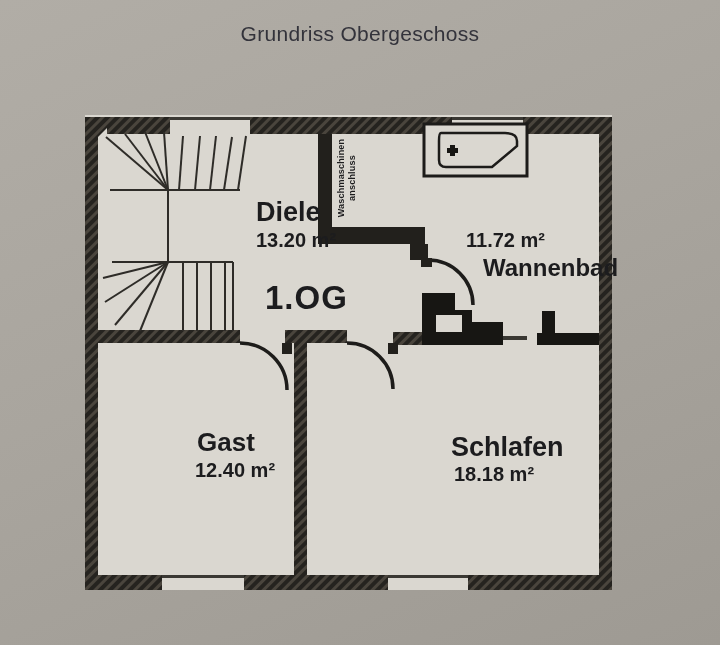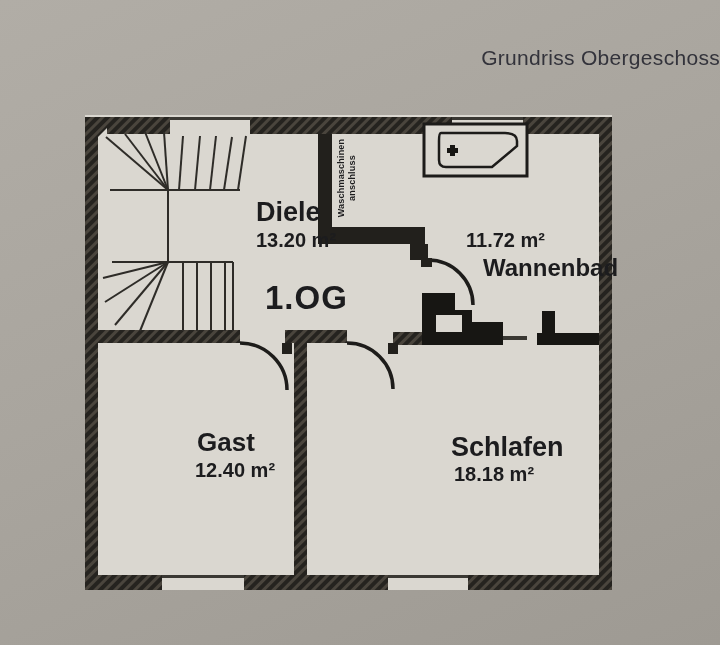--- a/index.html
+++ b/index.html
@@ -11,26 +11,25 @@
   *{margin:0;padding:0;box-sizing:border-box;}
   html,body{width:720px;height:645px;overflow:hidden;}
   body{
     background:linear-gradient(155deg,#b1ada6 0%,#a9a59e 45%,#9e9a93 100%);
     font-family:"Liberation Sans", sans-serif;
     position:relative;
   }
   .title{
     position:absolute;
     top:22px;left:0;width:100%;
-    text-align:right;
+    text-align:center;
     font-size:21px;
     font-weight:500;
     letter-spacing:.3px;
     color:#33333b;
-    margin-top:24px;
   }
   svg{position:absolute;left:0;top:0;}
   .floor{fill:var(--floor);}
   .wall{fill:url(#hatch);}
   .wall-solid{fill:#22201c;}
   .winline{fill:#3a3833;}
   .fixture{fill:#171613;}
   .notch{fill:var(--floor);}
   .doorarc{fill:none;stroke:#1d1c1a;stroke-width:3.5;}
   .stair{stroke:#2e2c28;stroke-width:2;fill:none;}

